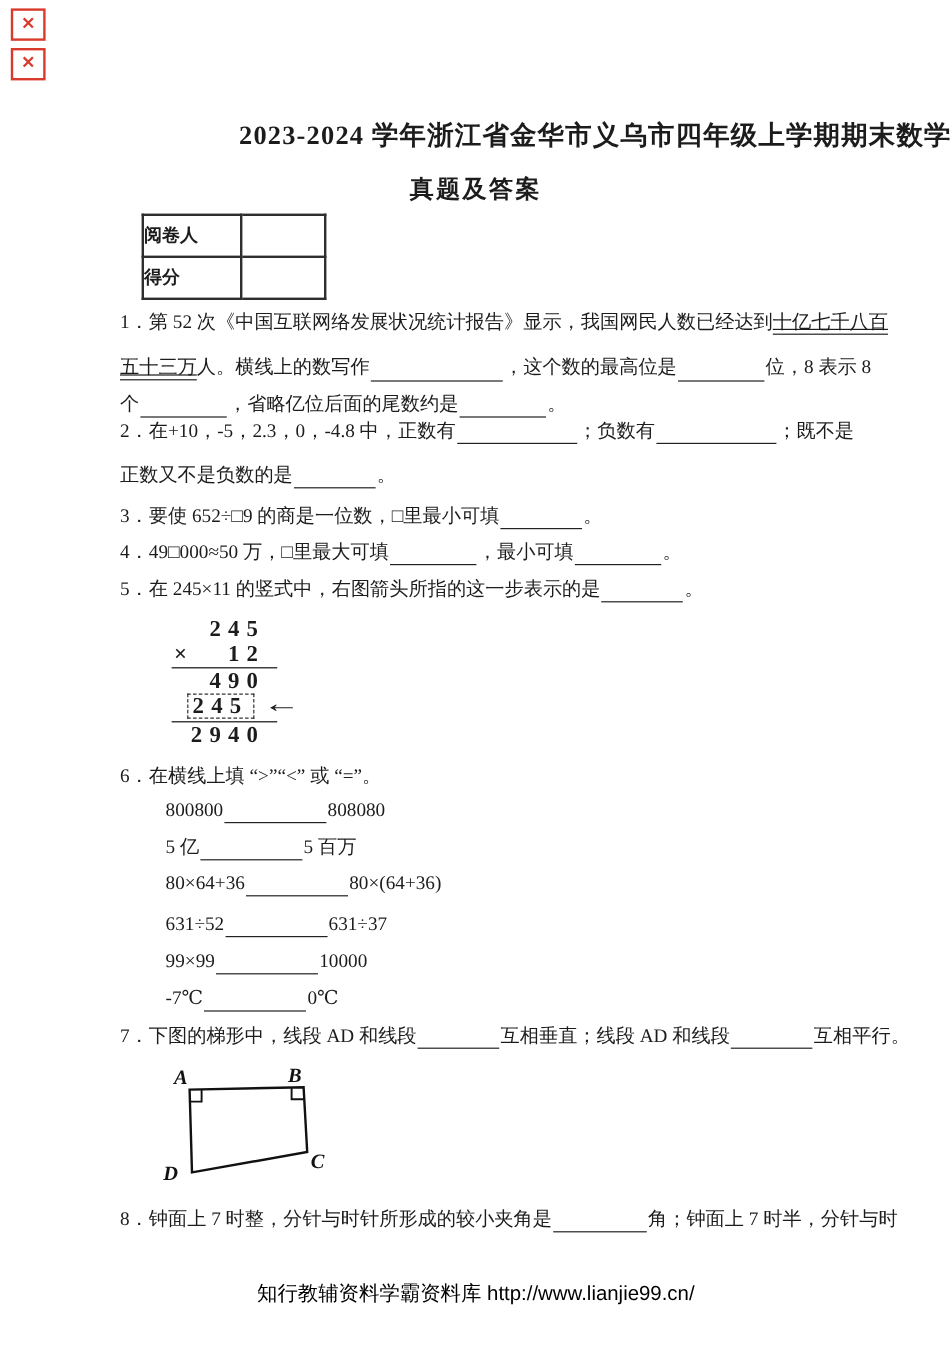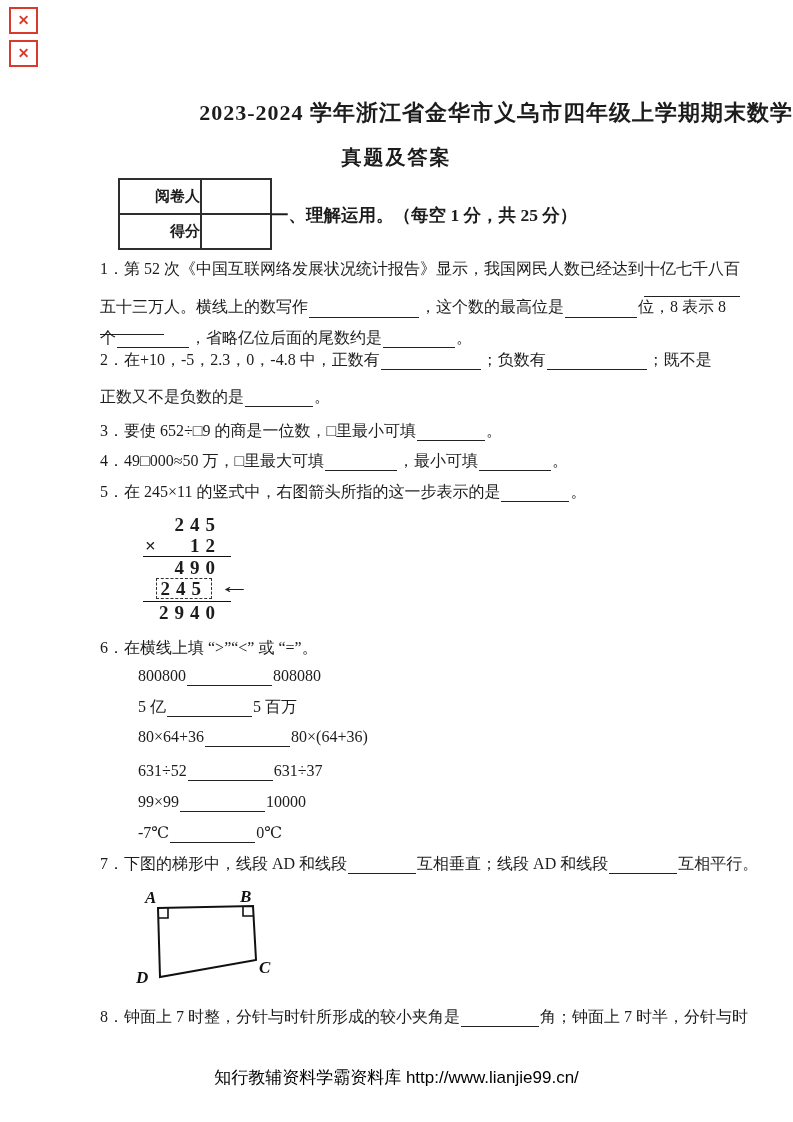--- a/index.html
+++ b/index.html
@@ -15,31 +15,31 @@
     font-weight:bold; font-size:14px; margin-bottom:6px; line-height:1;
   }
   
   .title1{position:absolute; top:98px; left:0; width:100%; text-align:right;
     font-size:22px; font-weight:bold; letter-spacing:1px;}
   .title2{position:absolute; top:144px; left:0; width:100%; text-align:center;
     font-size:20px; font-weight:bold; letter-spacing:2px;}
   
   .score-table{position:absolute; left:118px; top:178px; border-collapse:collapse;}
   .score-table td{border:2px solid #2e2e2e; padding:0;}
-  .score-table .lbl{width:80px; height:33px; text-align:right; font-weight:bold; font-size:15px;}
+  .score-table .lbl{width:80px; height:33px; text-align:left; font-weight:bold; font-size:15px;}
   .score-table .val{width:68px; height:33px;}
   .section-heading{position:absolute; left:271px; top:203px;
     font-size:17.5px; font-weight:bold; white-space:nowrap;}
   
   #content{position:absolute; left:100px; top:0; width:600px;}
   .qline{position:absolute; left:0; white-space:nowrap; font-size:16px; line-height:21px;}
   .qline.sub{left:38px;}
   .blank{display:inline-block; height:17px; border-bottom:1.5px solid #222;
     vertical-align:bottom; margin:0 1px;}
-  .ul{border-bottom:1.5px solid #222; padding-bottom:19px;}
+  .ul{border-bottom:1.5px solid #222; padding-bottom:1px;text-decoration:underline;}
   
   .mult{position:absolute; left:143px; top:514px; width:88px;
     font-size:19px; font-weight:bold; letter-spacing:6px; line-height:21px;}
   .mrow{position:relative; text-align:right; padding-right:10px; height:21px;}
   .mrow.dashed-row{height:23px; padding-right:19px;}
   .mop{position:absolute; left:2px; top:0; letter-spacing:0;}
   .mrule{border-top:1.8px solid #111; height:0; margin:0; width:88px;}
   .dashed-box{display:inline-block; border:1.6px dashed #333; padding:0 4px; line-height:19px;}
   .arrow{position:absolute; left:76px; top:-2px; font-size:21px; letter-spacing:0;
     transform:scaleX(1.5); transform-origin:left center;}
@@ -70,21 +70,20 @@
       <td class="lbl">阅卷人</td>
       <td class="val"></td>
     </tr>
     <tr>
       <td class="lbl">得分</td>
       <td class="val"></td>
     </tr>
   </tbody>
     </table>
 
-  <div class="section-heading">一、理解运用。（每空 1 分，共 25 分）</div>
 
   <div id="content">
       <div class="qline" style="top: 258px;"><span>1．第 52 次《中国互联网络发展状况统计报告》显示，我国网民人数已经达到</span><span class="ul">十亿七千八百</span></div>
       <div class="qline" style="top: 296px;"><span class="ul">五十三万</span><span>人。横线上的数写作</span><span class="blank" style="width: 110px;"></span><span>，这个数的最高位是</span><span class="blank" style="width: 72px;"></span><span>位，8 表示 8</span></div>
       <div class="qline" style="top: 327px;"><span>个</span><span class="blank" style="width: 72px;"></span><span>，省略亿位后面的尾数约是</span><span class="blank" style="width: 72px;"></span><span>。</span></div>
       <div class="qline" style="top: 349px;"><span>2．在+10，-5，2.3，0，-4.8 中，正数有</span><span class="blank" style="width: 100px;"></span><span>；负数有</span><span class="blank" style="width: 100px;"></span><span>；既不是</span></div>
       <div class="qline" style="top: 386px;"><span>正数又不是负数的是</span><span class="blank" style="width: 68px;"></span><span>。</span></div>
       <div class="qline" style="top: 420px; text-align: center;"><span>3．要使 652÷□9 的商是一位数，□里最小可填</span><span class="blank" style="width: 68px;"></span><span>。</span></div>
       <div class="qline" style="top: 450px;"><span>4．49□000≈50 万，□里最大可填</span><span class="blank" style="width: 72px;"></span><span>，最小可填</span><span class="blank" style="width: 72px;"></span><span>。</span></div>
       <div class="qline" style="top: 481px;"><span>5．在 245×11 的竖式中，右图箭头所指的这一步表示的是</span><span class="blank" style="width: 68px;"></span><span>。</span></div>

